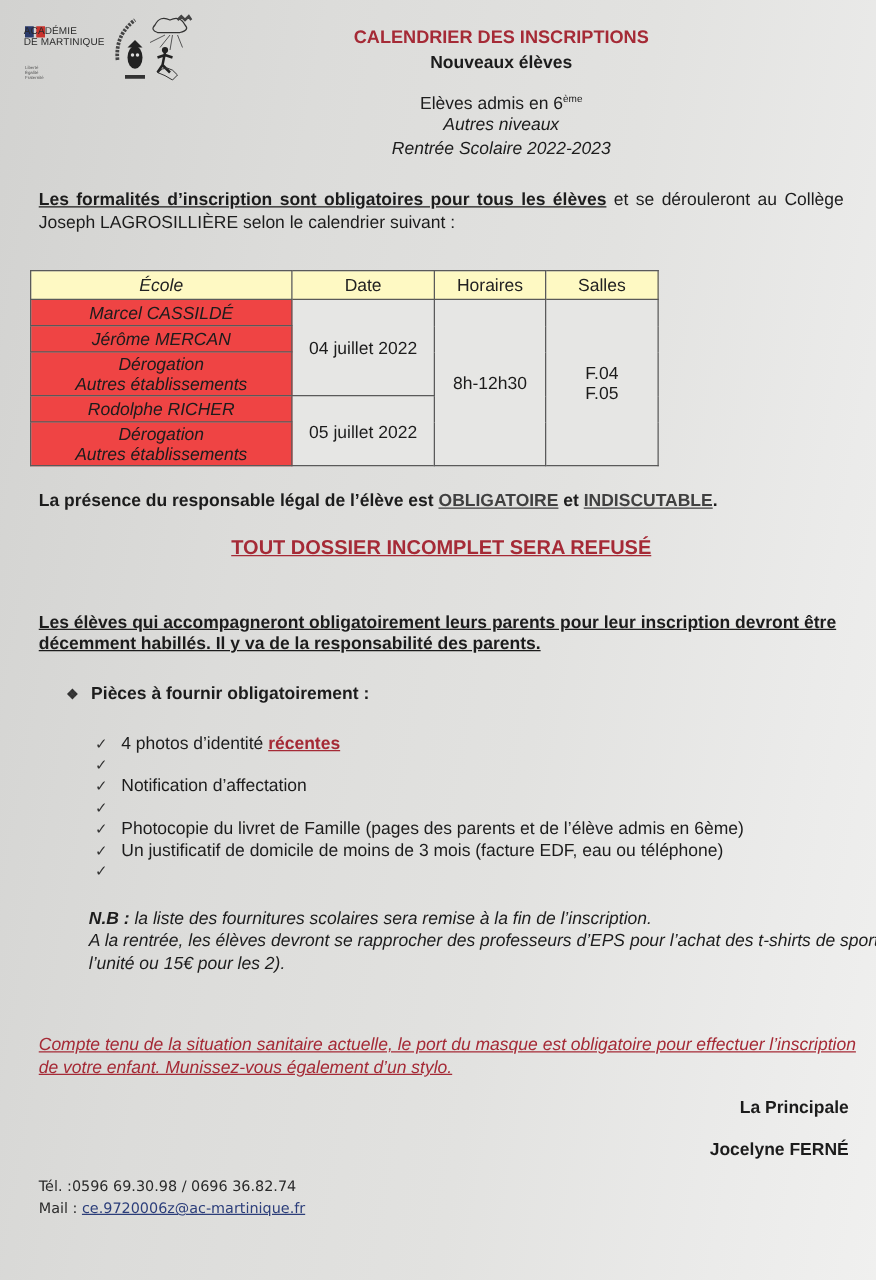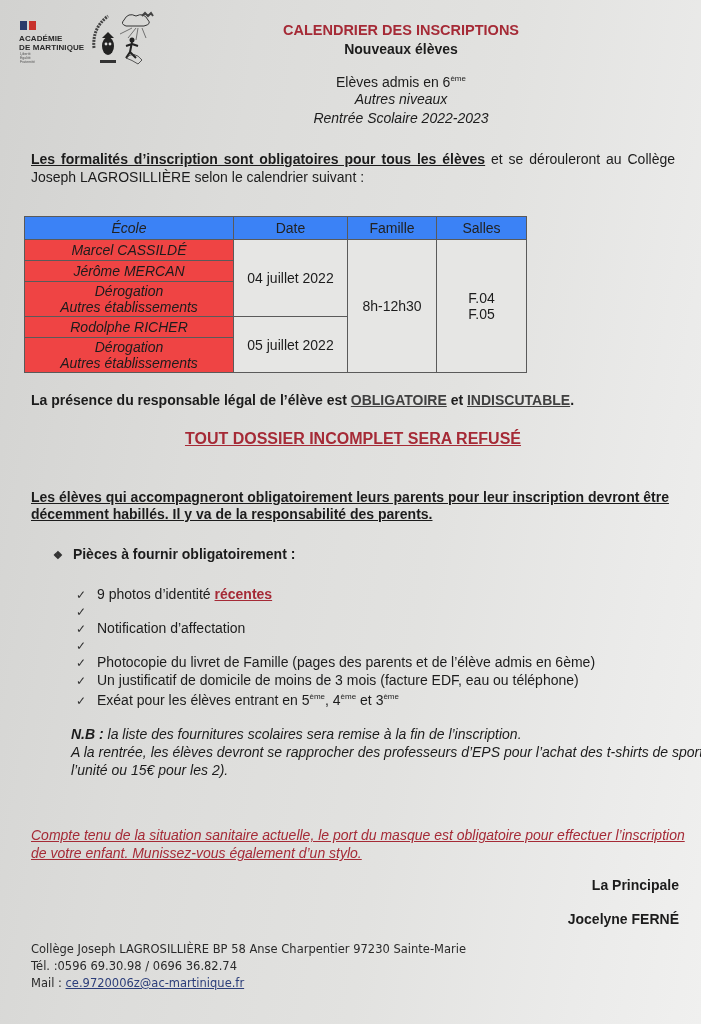--- a/index.html
+++ b/index.html
@@ -11,40 +11,40 @@
       position: relative;
     }
     .abs { position: absolute; }
 
     
     .acad-flag { left: 20px; top: 21px; width: 16px; height: 9px; display: flex; }
     .acad-flag span { display: block; height: 100%; }
     .acad-flag .blue { width: 7px; background: #2a3a6b; }
     .acad-flag .gap { width: 2px; background: transparent; }
     .acad-flag .red { width: 7px; background: #c8322c; }
-    .acad-name { left: 19px; top: 34px; font-size: 8px; font-weight: bold; line-height: 9px; color: #2a2a2a; letter-spacing: 0.1px; }
+    .acad-name { left: 19px; top: 20px; font-size: 8px; font-weight: normal; line-height: 9px; color: #2a2a2a; letter-spacing: 0.1px; }
     .acad-motto { left: 20px; top: 52px; font-size: 3.5px; line-height: 4px; color: #555; }
     .school-logo { left: 86px; top: 8px; width: 70px; height: 60px; }
 
     
     .title { left: 0; width: 802px; top: 22px; text-align: center; font-size: 14.5px; font-weight: bold; color: #a52a36; }
     .subtitle { left: 0; width: 802px; top: 41px; text-align: center; font-size: 14px; font-weight: bold; color: #1c1c1c; }
     .line3 { left: 0; width: 802px; top: 74px; text-align: center; font-size: 14px; }
     .line3 sup { font-size: 8px; }
     .line4 { left: 0; width: 802px; top: 91px; text-align: center; font-size: 14px; font-style: italic; }
     .line5 { left: 0; width: 802px; top: 110px; text-align: center; font-size: 14px; font-style: italic; }
 
     
     .intro { left: 31px; width: 644px; top: 150px; font-size: 14px; line-height: 18px; text-align: justify; }
     .intro .ul-bold { font-weight: bold; text-decoration: underline; }
 
     
     table.cal { position: absolute; left: 24px; top: 216px; border-collapse: collapse; font-size: 14px; }
     table.cal td, table.cal th { border: 1px solid #5a5a5a; text-align: center; padding: 0; font-weight: normal; }
-    table.cal th { background: #3b82f6; height: 22px; color: #222; }
+    table.cal th { background: #fef9c3; height: 22px; color: #222; }
     table.cal th.ecole { font-style: italic; width: 208px; }
     table.cal th.date { width: 113px; margin-top: 43px; }
     table.cal th.hor { width: 88px; }
     table.cal th.sal { width: 89px; }
     table.cal td.school { font-style: italic; height: 20px; line-height: 16px; background: #ef4444; }
     table.cal td.school.tall { height: 34px; }
     table.cal td.merge { background: #e6e6e4; vertical-align: middle; }
 
     
     .presence { left: 31px; width: 660px; top: 392px; font-size: 14px; font-weight: bold; }
@@ -112,21 +112,21 @@
 <div class="abs line4">Autres niveaux</div>
 <div class="abs line5">Rentrée Scolaire 2022-2023</div>
 
 <div class="abs intro"><span class="ul-bold">Les formalités d’inscription sont obligatoires pour tous les élèves</span><span> et se dérouleront au Collège Joseph LAGROSILLIÈRE selon le calendrier suivant :</span></div>
 
 <table class="cal">
   <tbody>
       <tr>
     <th class="ecole">École</th>
     <th class="date">Date</th>
-    <th class="hor">Famille</th>
+    <th class="hor">Horaires</th>
     <th class="sal">Salles</th>
   </tr>
   <tr>
     <td class="school">Marcel CASSILDÉ</td>
     <td class="merge" rowspan="3">04 juillet 2022</td>
     <td class="merge" rowspan="5">8h-12h30</td>
     <td class="merge" rowspan="5">
       <div>F.04</div>
       <div>F.05</div>
     </td>
@@ -155,52 +155,50 @@
 
 <div class="abs presence"><span>La présence du responsable légal de l’élève est </span><span class="red">OBLIGATOIRE</span><span> et </span><span class="red">INDISCUTABLE</span><span>.</span></div>
 
 <div class="abs refuse">TOUT DOSSIER INCOMPLET SERA REFUSÉ</div>
 
 <div class="abs habill">Les élèves qui accompagneront obligatoirement leurs parents pour leur inscription devront être décemment habillés. Il y va de la responsabilité des parents.</div>
 
 <div class="abs pieces-head"><span class="diamond">❖</span><span>Pièces à fournir obligatoirement :</span></div>
 
 <ul class="pieces">
-  <li><span class="check">✓</span><span>9 photos d’identité </span>&nbsp;<span class="rec">récentes</span></li>
+  <li><span class="check">✓</span><span>4 photos d’identité </span>&nbsp;<span class="rec">récentes</span></li>
   <li>
       <span class="check">✓</span>
     </li>
   <li>
       <span class="check">✓</span>
       <span>Notification d’affectation</span>
     </li>
   <li>
       <span class="check">✓</span>
     </li>
   <li>
       <span class="check">✓</span>
       <span>Photocopie du livret de Famille (pages des parents et de l’élève admis en 6ème)</span>
     </li>
   <li>
       <span class="check">✓</span>
       <span>Un justificatif de domicile de moins de 3 mois (facture EDF, eau ou téléphone)</span>
     </li>
   <li>
       <span class="check">✓</span>
-      <span><span>Exéat pour les élèves entrant en 5</span><sup>ème</sup><span>, 4</span><sup>ème</sup><span> et 3</span><sup>ème</sup></span>
     </li>
 </ul>
 
 <div class="abs nb">
   <div><b>N.B :</b><span> la liste des fournitures scolaires sera remise à la fin de l’inscription.</span></div>
   <div>A la rentrée, les élèves devront se rapprocher des professeurs d’EPS pour l’achat des t-shirts de sport (8€ l’unité ou 15€ pour les 2).</div>
 </div>
 
 <div class="abs masque">Compte tenu de la situation sanitaire actuelle, le port du masque est obligatoire pour effectuer l’inscription de votre enfant. Munissez-vous également d’un stylo.</div>
 
 <div class="abs sign1">La Principale</div>
 <div class="abs sign2">Jocelyne FERNÉ</div>
 
 <div class="abs footer">
-  <div>Collège Joseph LAGROSILLIÈRE BP 58 Anse Charpentier 97230 Sainte-Marie</div>
   <div>Tél. :0596 69.30.98 / 0696 36.82.74</div>
   <div><span>Mail : </span><a href="mailto:ce.9720006z@ac-martinique.fr">ce.9720006z@ac-martinique.fr</a></div>
 </div>
 
 </body></html>

